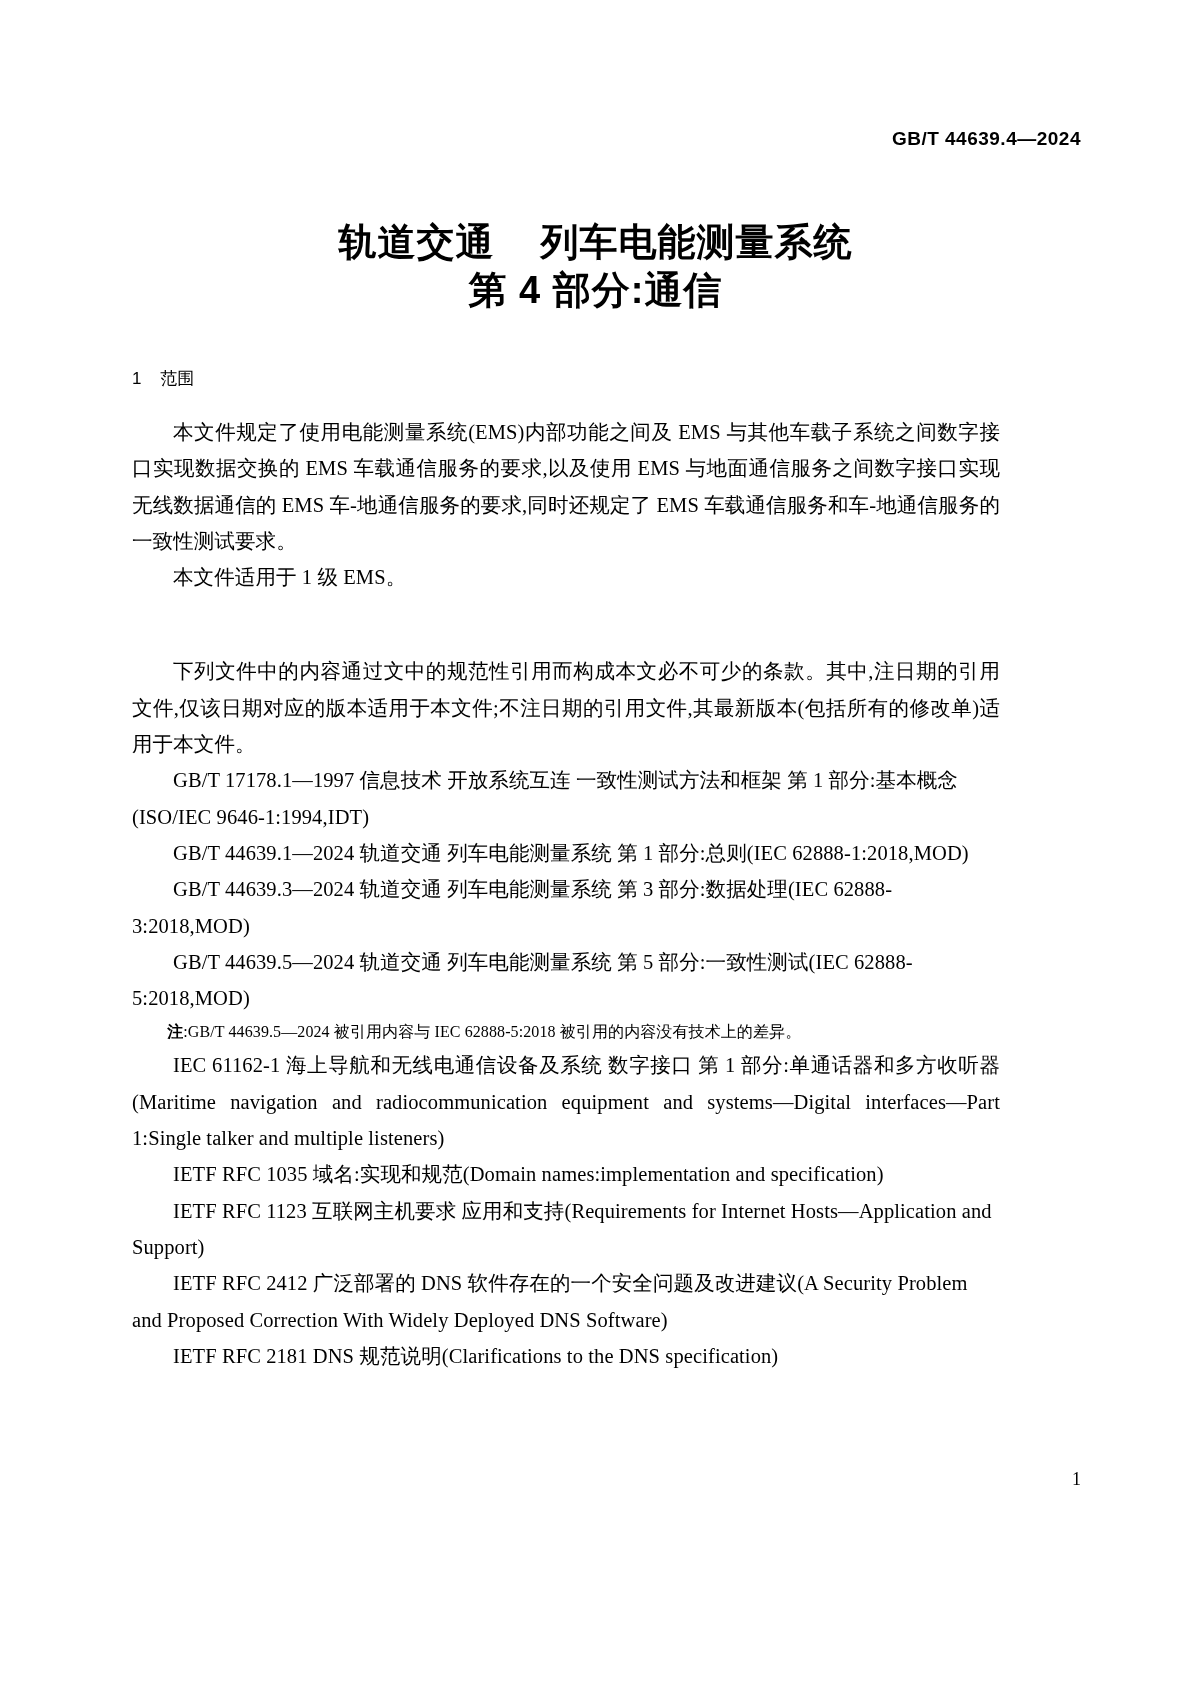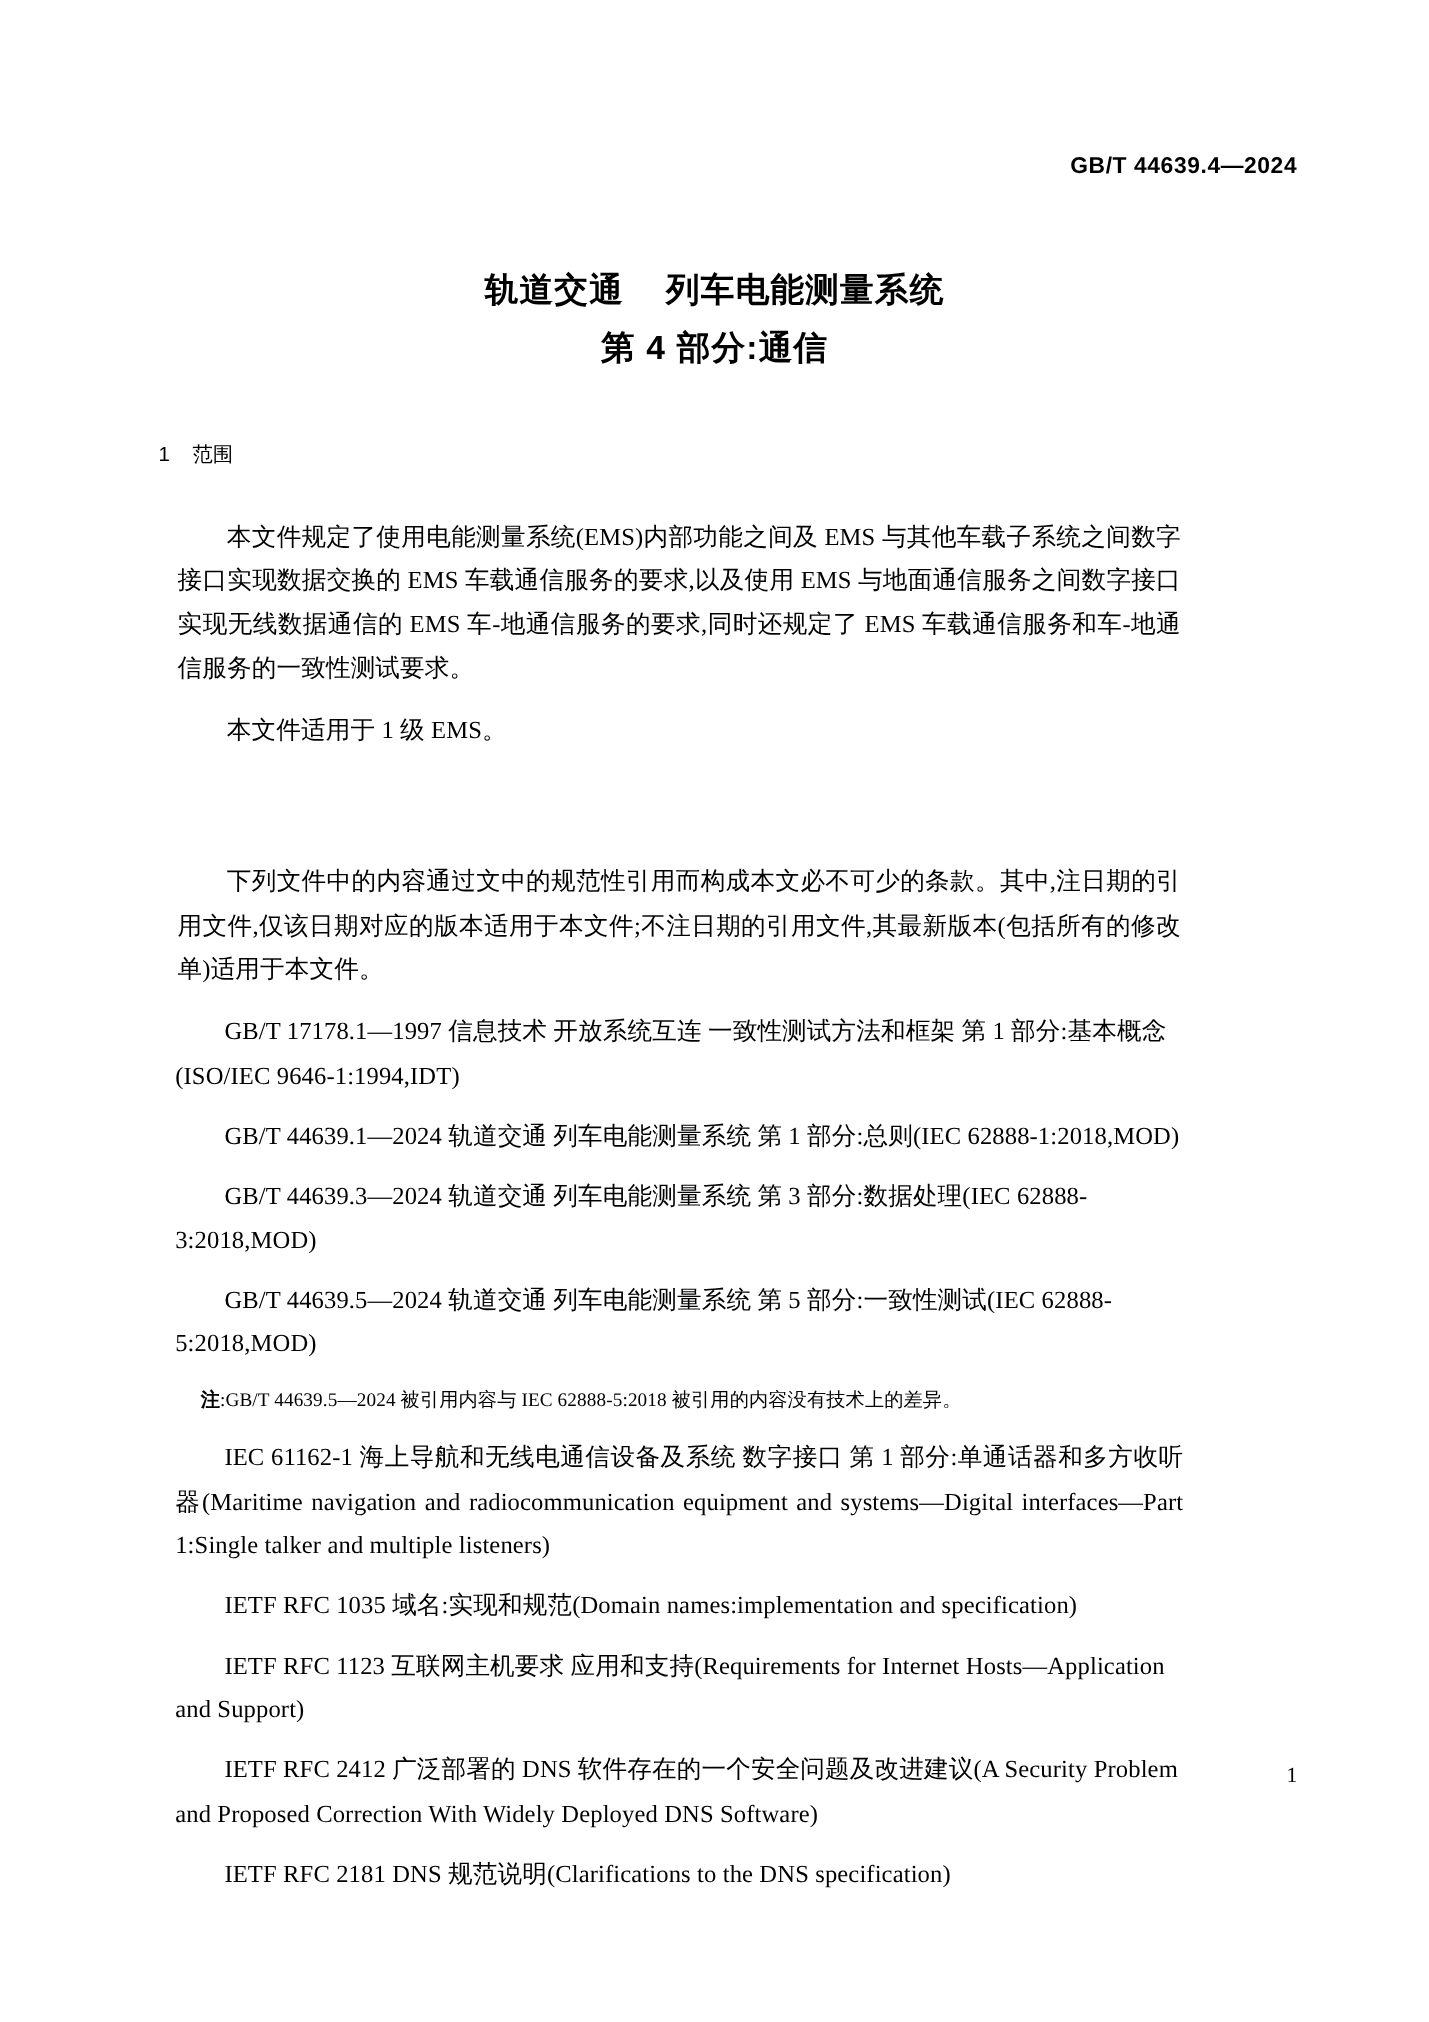--- a/index.html
+++ b/index.html
@@ -34,21 +34,21 @@
   .doc-title {
     position: absolute;
     top: 218px;
     left: 0;
     width: 1191px;
     text-align: center;
   }
   .doc-title .line {
     font-family: "Liberation Sans", "DejaVu Sans", sans-serif;
     font-weight: bold;
-    font-size: 28px;
+    font-size: 38px;
     line-height: 48px;
     letter-spacing: 1px;
     white-space: pre;
   }
 
   
   .body {
     position: absolute;
     top: 368px;
     left: 132px;
@@ -62,31 +62,31 @@
     margin: 0;
     padding: 0;
     line-height: 22px;
     white-space: pre;
   }
 
   .spacer-after-heading { height: 24px; }
   .spacer-before-heading { height: 34px; }
 
   p.para {
-    margin: 16px;
+    margin: 0;
     padding: 0;
     font-size: 20.5px;
     line-height: 36.3px;
     text-align: justify;
     text-justify: inter-character;
     text-indent: 2em;
     letter-spacing: 0.1px;
   }
   p.entry {
-    margin: 14px;
+    margin: 0;
     padding: 0;
     font-size: 20.5px;
     line-height: 36.3px;
     text-indent: 2em;
     letter-spacing: 0.1px;
   }
   p.entry.just {
     text-align: justify;
   }
   p.note {

